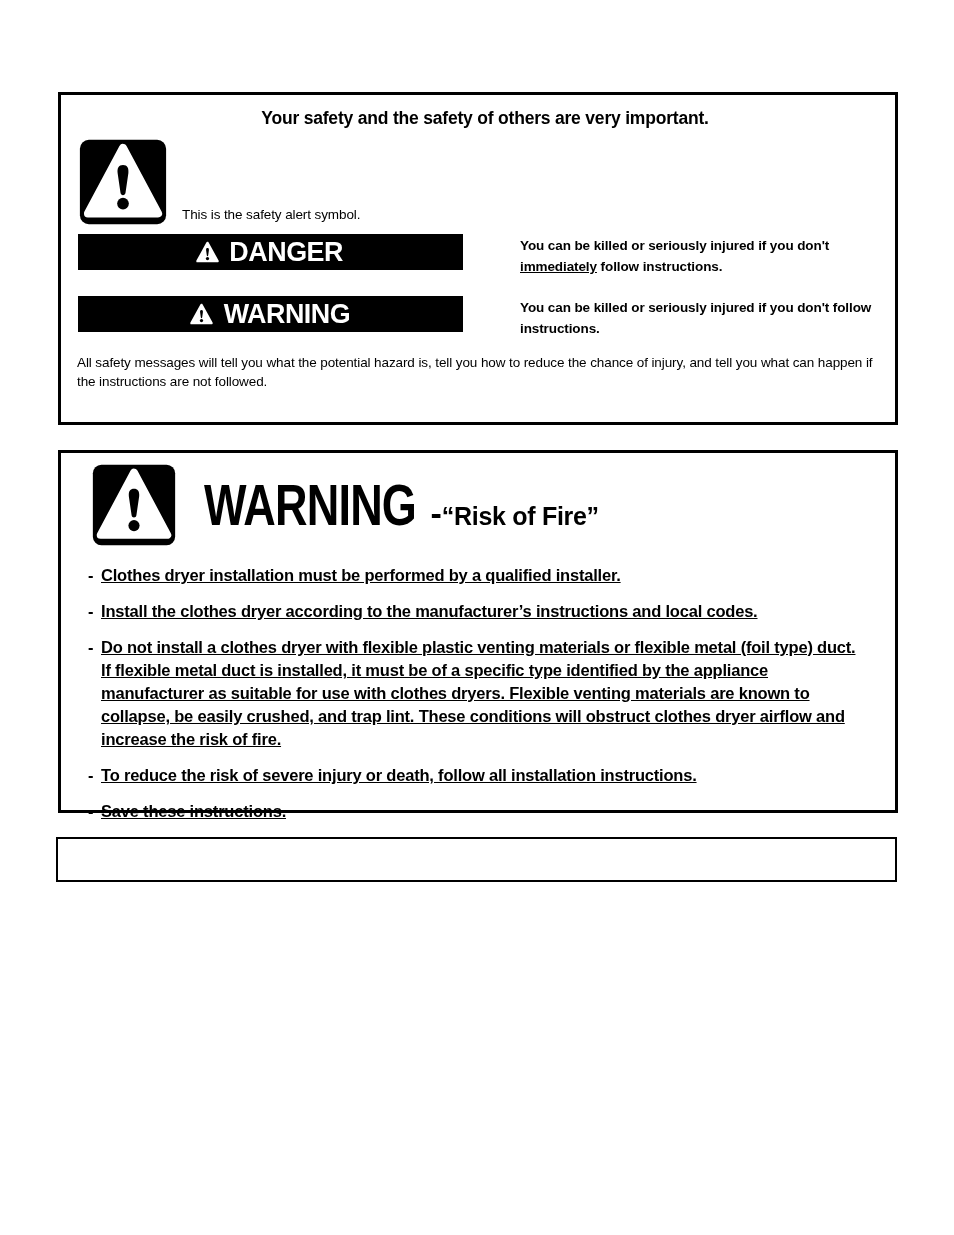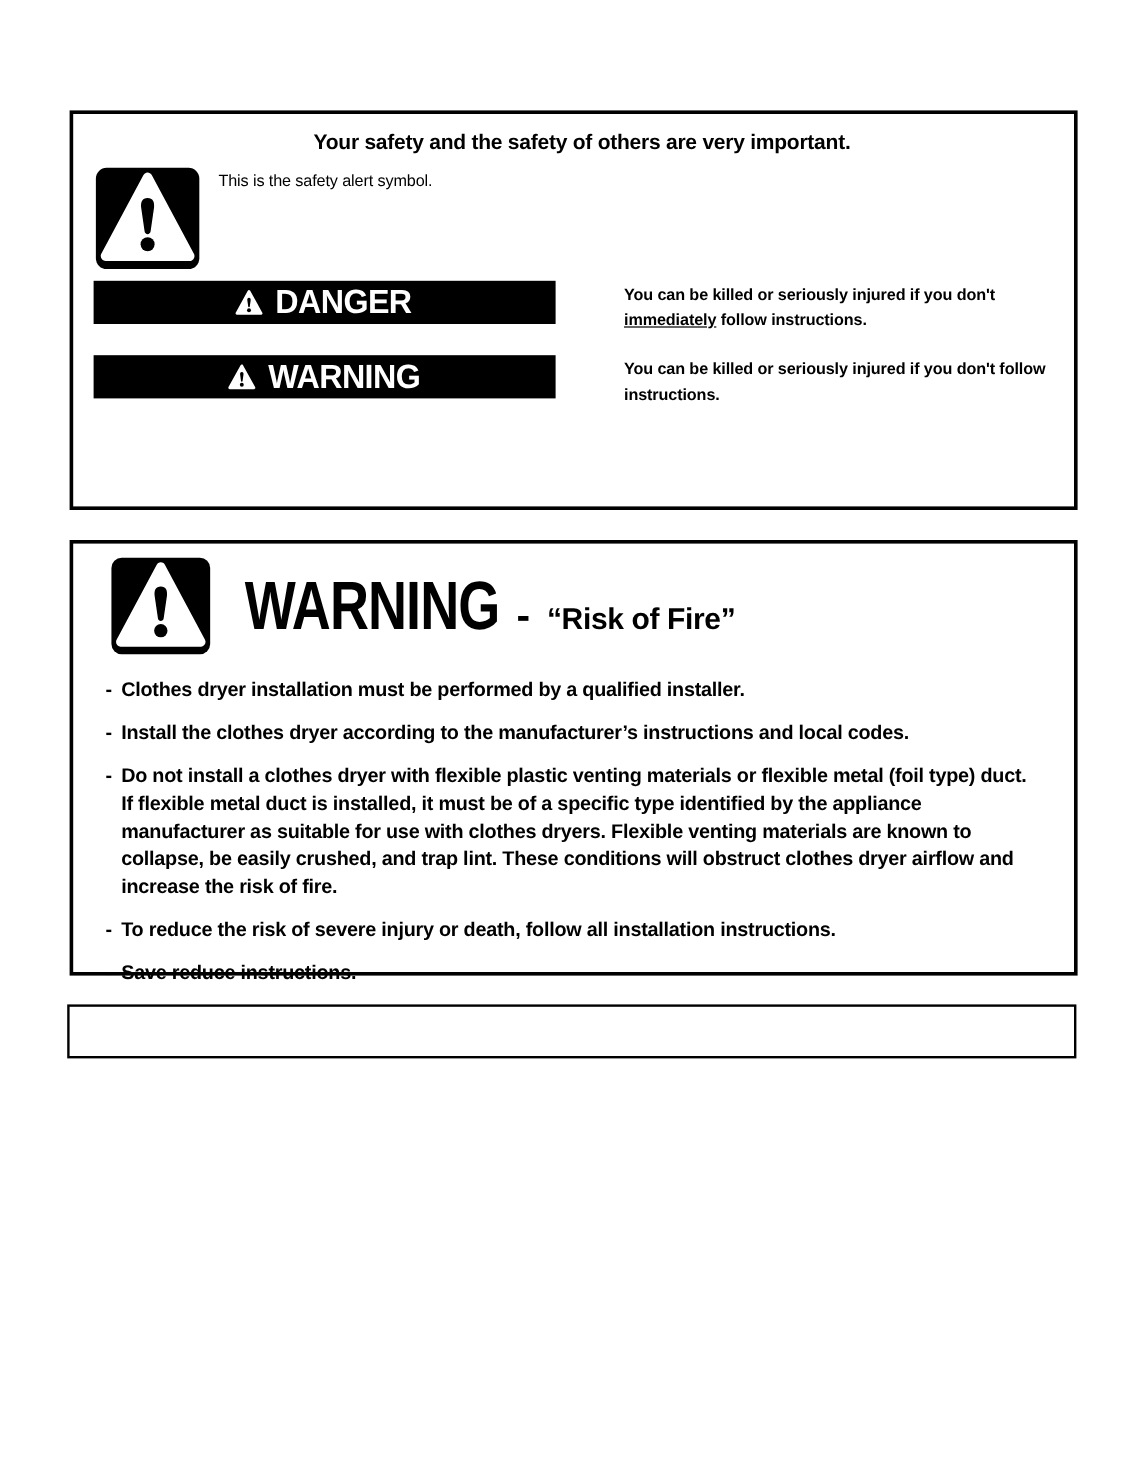--- a/index.html
+++ b/index.html
@@ -32,20 +32,21 @@
   .safety-intro {
     margin: 7px 18px 0 16px;
     font-size: 13.5px;
     line-height: 18px;
     letter-spacing: -0.1px;
     max-width: 776px;
   }
   .alert-row {
     display: flex;
     margin: 9px 0 0 17px;
+    align-items: flex-end;
   }
   .alert-badge { width: 90px; height: 88px; flex: 0 0 auto; }
   .alert-badge svg { width: 100%; height: 100%; display: block; }
   .alert-lines {
     margin-left: 14px;
     padding-top: 1px;
     font-size: 13.5px;
     letter-spacing: -0.1px;
   }
   .alert-lines .aline { line-height: 23px; }
@@ -120,35 +121,34 @@
   }
   .fire-sep {
     font-size: 34px;
     font-weight: bold;
     margin-left: -42px; 
   }
   .fire-sub {
     font-size: 25px;
     font-weight: bold;
     letter-spacing: -0.3px;
-    margin-left: 14px;
   }
   .bullet-list {
     margin: 17px 28px 0 27px;
   }
   .bullet-item {
     display: flex;
     font-size: 16.5px;
     font-weight: bold;
     line-height: 23px;
     letter-spacing: -0.2px;
     margin-bottom: 13px;
   }
   .bullet-dash { width: 13px; flex: 0 0 auto; }
-  .bullet-text { flex: 1; }
+  .bullet-text { flex: 1; text-decoration: underline; }
 
   
   .empty-box {
     position: absolute;
     left: 56px; top: 837px;
     width: 841px; height: 45px;
     border: 2px solid #000;
     background: #fff;
   }
 </style>
@@ -200,20 +200,21 @@
 
       <div class="signal-bar">
         <svg viewBox="0 0 100 94">
             <use href="#tri-alert"></use>
           </svg>
         <span class="signal-word">WARNING</span>
       </div>
       <p class="signal-desc">You can be killed or seriously injured if you don't follow instructions.</p>
     </div>
 
+    <p class="safety-footer">All safety messages will tell you what the potential hazard is, tell you how to reduce the chance of injury, and tell you what can happen if the instructions are not followed.</p>
   </section>
 
   <section class="fire-box">
     <div class="fire-header">
       <span class="fire-badge">
         <svg viewBox="0 0 100 98">
             <use href="#badge-alert"></use>
           </svg>
       </span>
       <div class="fire-titles">
@@ -235,20 +236,20 @@
       <div class="bullet-item">
         <span class="bullet-dash">-</span>
         <span class="bullet-text">Do not install a clothes dryer with flexible plastic venting materials or flexible metal (foil type) duct. If flexible metal duct is installed, it must be of a specific type identified by the appliance manufacturer as suitable for use with clothes dryers. Flexible venting materials are known to collapse, be easily crushed, and trap lint. These conditions will obstruct clothes dryer airflow and increase the risk of fire.</span>
       </div>
       <div class="bullet-item">
         <span class="bullet-dash">-</span>
         <span class="bullet-text">To reduce the risk of severe injury or death, follow all installation instructions.</span>
       </div>
       <div class="bullet-item">
         <span class="bullet-dash">-</span>
-        <span class="bullet-text">Save reduce instructions.</span>
+        <span class="bullet-text">Save these instructions.</span>
       </div>
     </div>
   </section>
 
   <section class="empty-box"></section>
 
 </div>
 
 </body></html>

